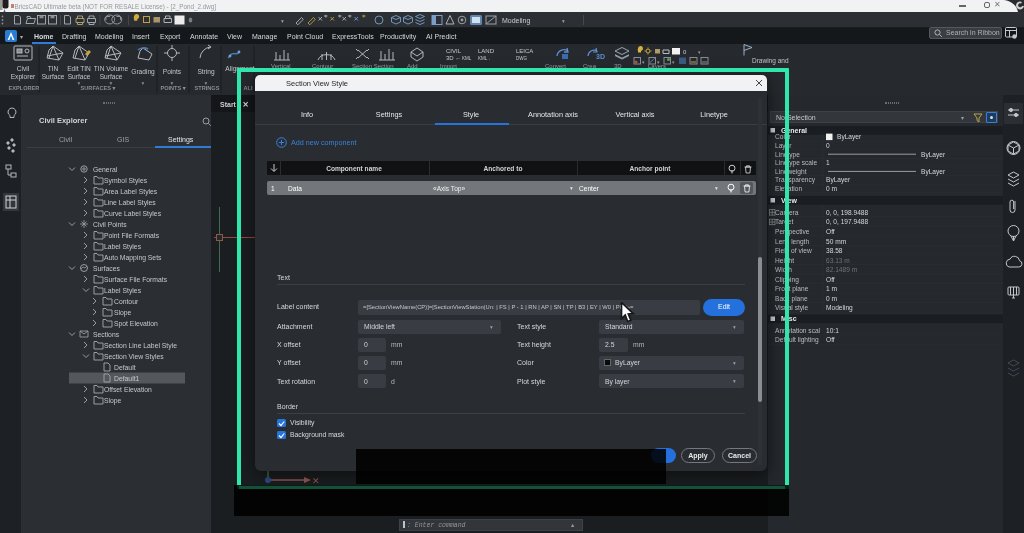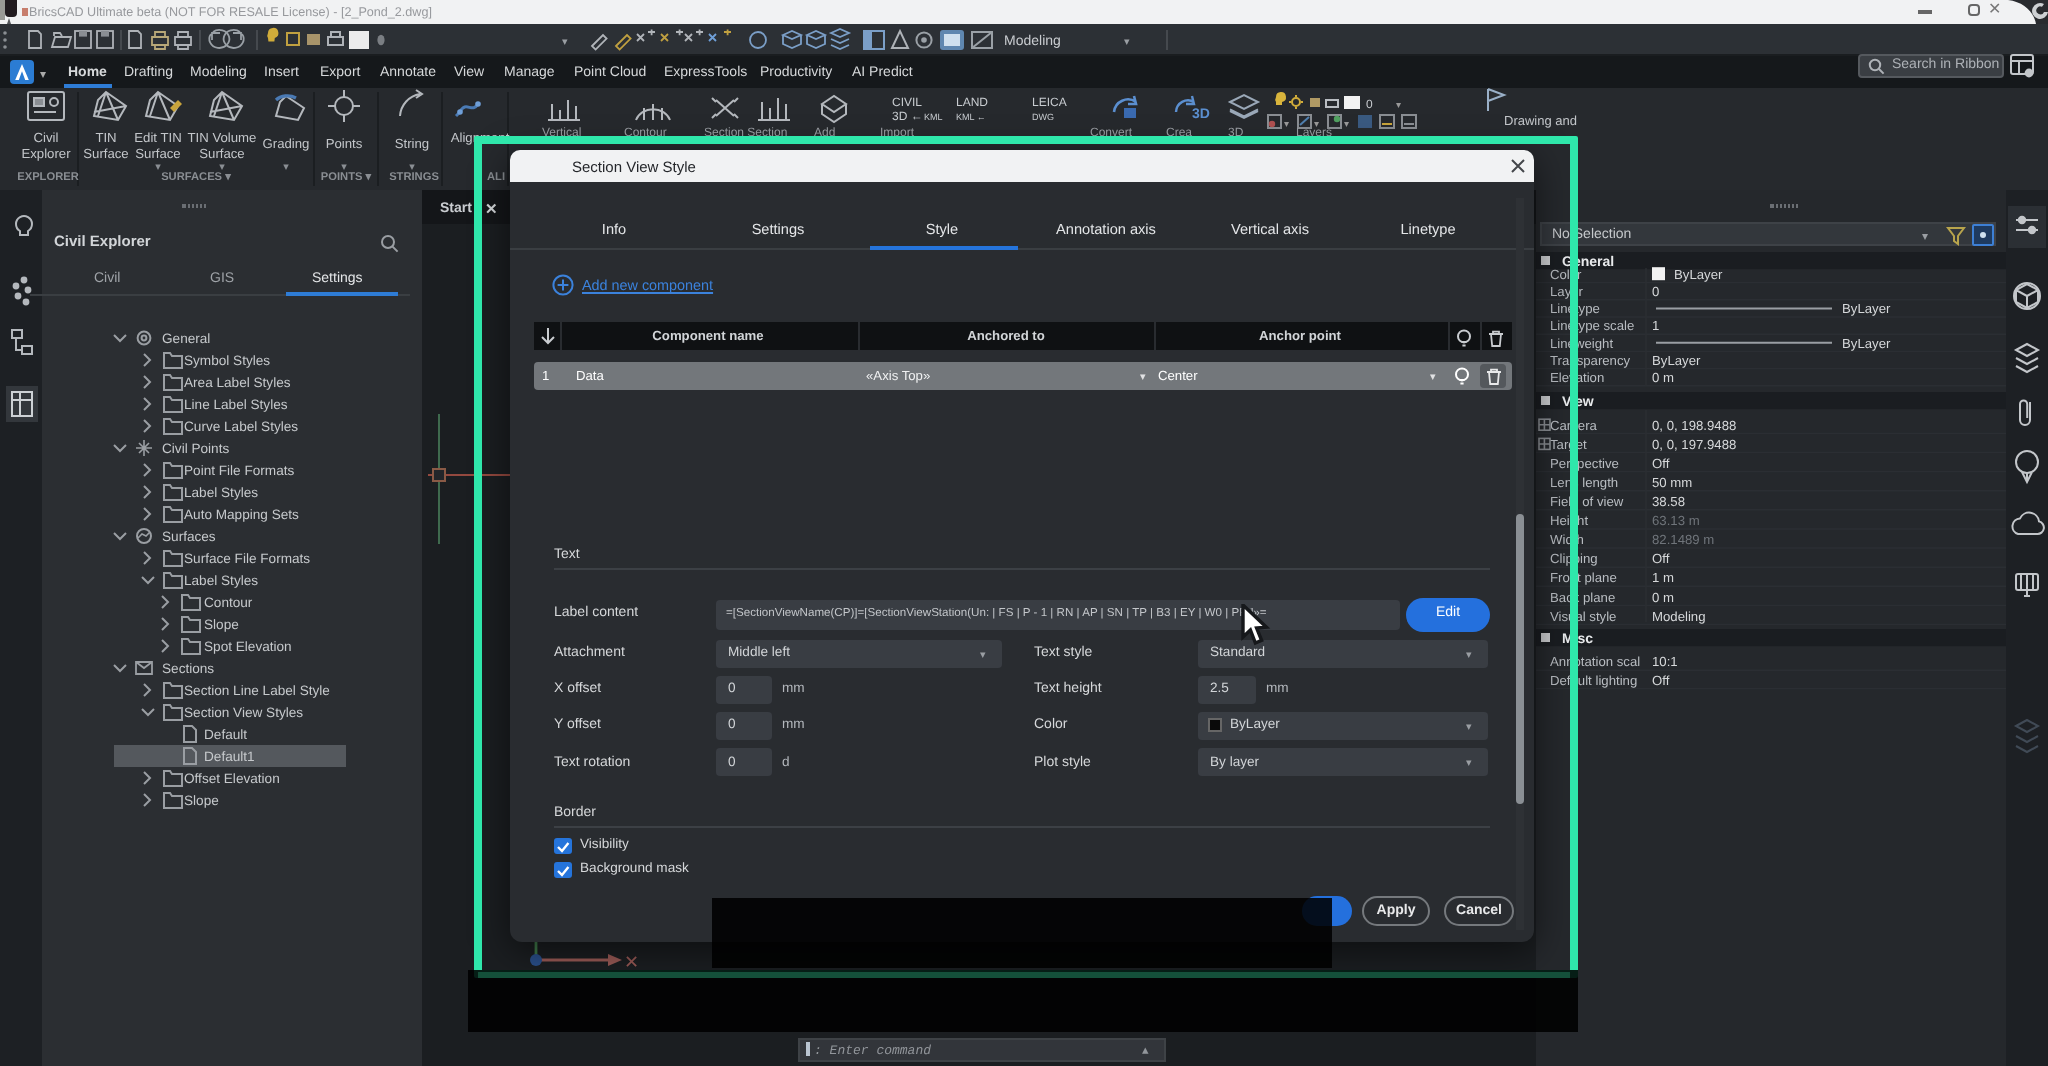--- a/index.html
+++ b/index.html
@@ -266,21 +266,21 @@
       </g>
       <rect x="3" y="98" width="16" height="18" fill="#33373c"></rect>
       <g stroke="#cdd1d5" stroke-width="1" fill="none">
         <rect x="6" y="101" width="10" height="12"></rect>
           <path d="M6,105 h10 M10,101 v12"></path>
       </g>
     </svg>
   </div>
 
   <div class="abs" style="left:21px;top:95px;width:190px;height:438px;background:#2b2e32;"></div>
-  <div id="civilpanel" class="abs" style="left:15px;top:95px;width:190px;height:438px;padding-left:32px;">
+  <div id="civilpanel" class="abs" style="left:27px;top:95px;width:190px;height:438px;padding-left:32px;">
     <div class="abs" style="left:76px;top:7px;width:12px;height:2px;border-top:1px dotted #6a6e73;border-bottom:1px dotted #6a6e73;"></div>
     <div class="abs txt" style="left:12px;top:21px;font-size:7.5px;font-weight:bold;color:#d2d5d8;">Civil Explorer</div>
     <svg class="abs" width="10" height="10" style="left:175px;top:22px">
         <circle cx="4" cy="4" r="3" stroke="#9a9ea3" fill="none"></circle>
         <path d="M6.3,6.3 l2.5,2.5" stroke="#9a9ea3"></path>
       </svg>
     <div class="abs txt" style="left:32px;top:41px;font-size:7px;color:#9fa3a8;">Civil</div>
     <div class="abs txt" style="left:90px;top:41px;font-size:7px;color:#9fa3a8;">GIS</div>
     <div class="abs txt" style="left:141px;top:41px;font-size:7px;color:#e4e6e8;">Settings</div>
     <div class="abs" style="left:0;top:52px;width:190px;height:1px;background:#3a3e42;"></div>
@@ -502,21 +502,21 @@
     <div class="abs txt" style="left:216px;top:35px;transform:translateX(-50%);font-size:7.3px;color:#e4e6e8;">Style</div>
     <div class="abs txt" style="left:298px;top:35px;transform:translateX(-50%);font-size:7.3px;color:#e4e6e8;">Annotation axis</div>
     <div class="abs txt" style="left:380px;top:35px;transform:translateX(-50%);font-size:7.3px;color:#e4e6e8;">Vertical axis</div>
     <div class="abs txt" style="left:459px;top:35px;transform:translateX(-50%);font-size:7.3px;color:#e4e6e8;">Linetype</div>
     <div class="abs" style="left:0px;top:48.5px;width:512px;height:1px;background:#3a3e42;"></div>
     <div class="abs" style="left:180px;top:47.6px;width:74px;height:2px;background:#2574db;"></div>
     <svg class="abs" width="11" height="11" style="left:21px;top:61.5px">
         <circle cx="5.5" cy="5.5" r="4.8" stroke="#3b82dc" fill="none" stroke-width="1"></circle>
         <path d="M5.5,2.8 v5.4 M2.8,5.5 h5.4" stroke="#3b82dc" stroke-width="1"></path>
       </svg>
-    <div class="abs txt" style="left:36px;top:63px;font-size:7.2px;color:#3b82dc;text-decoration:underline;">Add new component</div>
+    <div class="abs txt" style="left:36px;top:63px;font-size:7.2px;color:#3b82dc;">Add new component</div>
     <div class="abs" style="left:12px;top:86px;width:12.5px;height:13.5px;background:#0f1113;"></div>
     <div class="abs" style="left:25.5px;top:86px;width:148px;height:13.5px;background:#0f1113;"></div>
     <div class="abs" style="left:175px;top:86px;width:146.5px;height:13.5px;background:#0f1113;"></div>
     <div class="abs" style="left:323px;top:86px;width:145.5px;height:13.5px;background:#0f1113;"></div>
     <div class="abs" style="left:470px;top:86px;width:14.5px;height:13.5px;background:#0f1113;"></div>
     <div class="abs" style="left:486px;top:86px;width:15px;height:13.5px;background:#0f1113;"></div>
     <svg class="abs" width="10" height="10" style="left:14px;top:88px">
         <path d="M5,1 v7 M2,5.5 l3,3 l3,-3" stroke="#c9ccd0" fill="none" stroke-width="1"></path>
       </svg>
     <div class="abs txt" style="left:99px;top:89.5px;transform:translateX(-50%);font-size:6.6px;font-weight:bold;color:#d2d5d8;">Component name</div>

